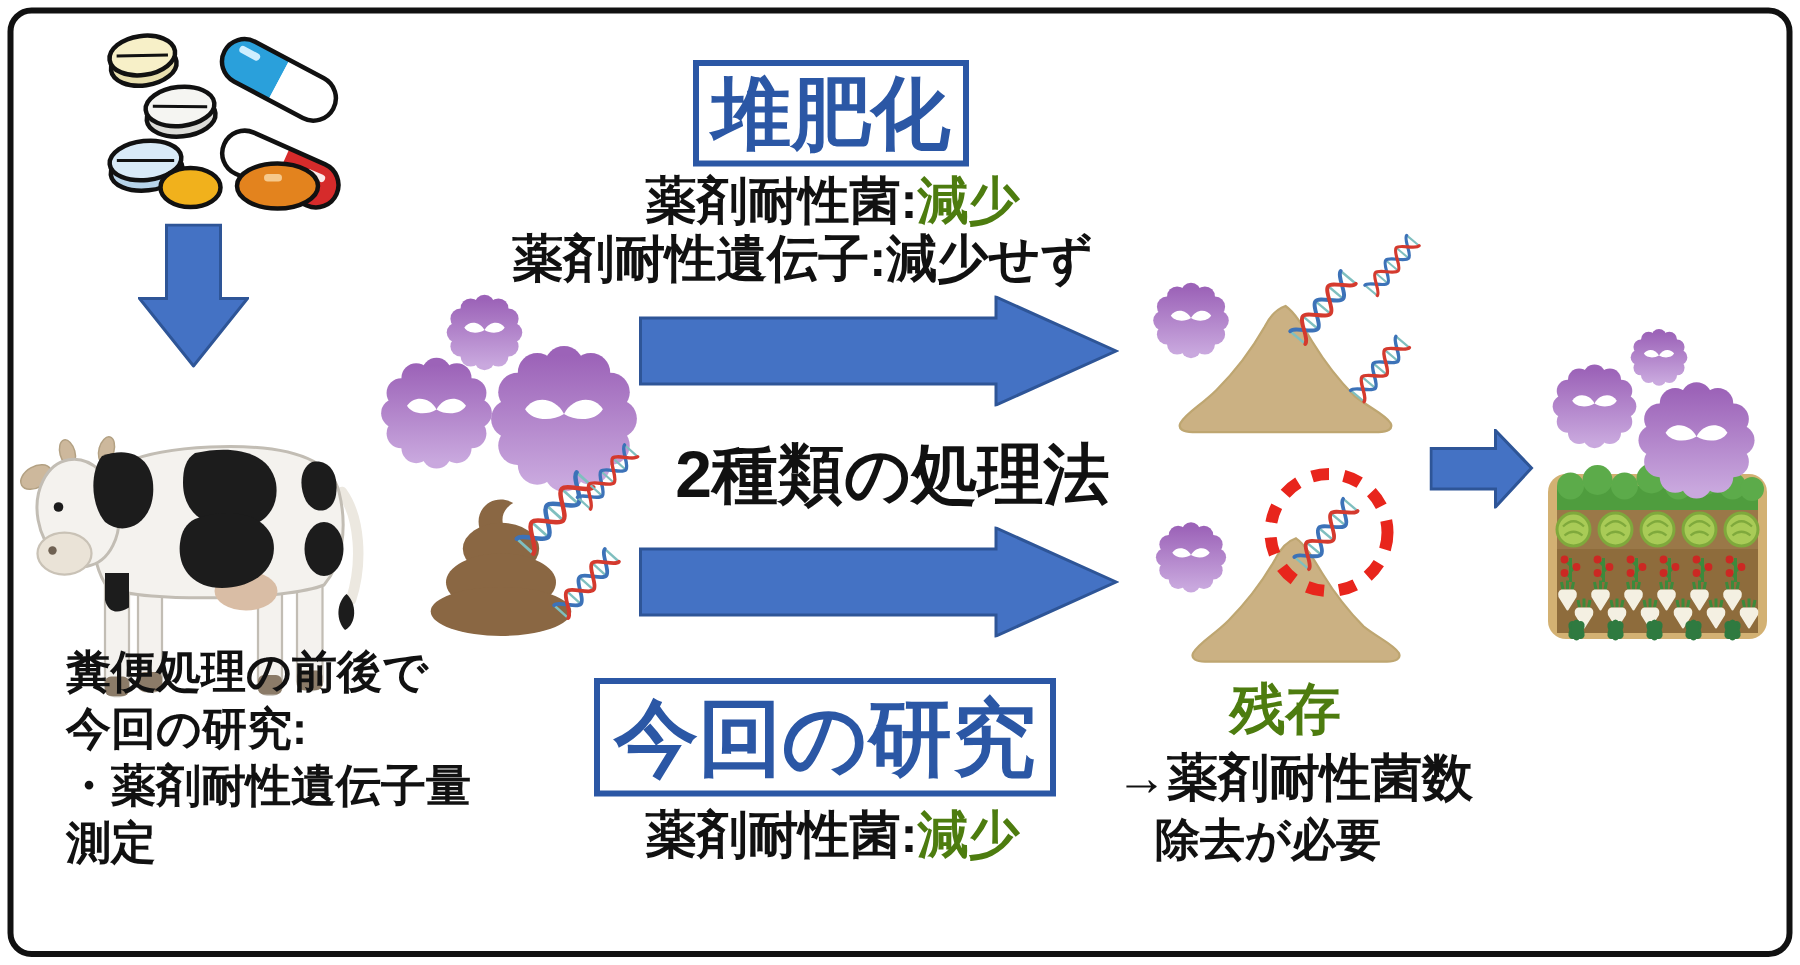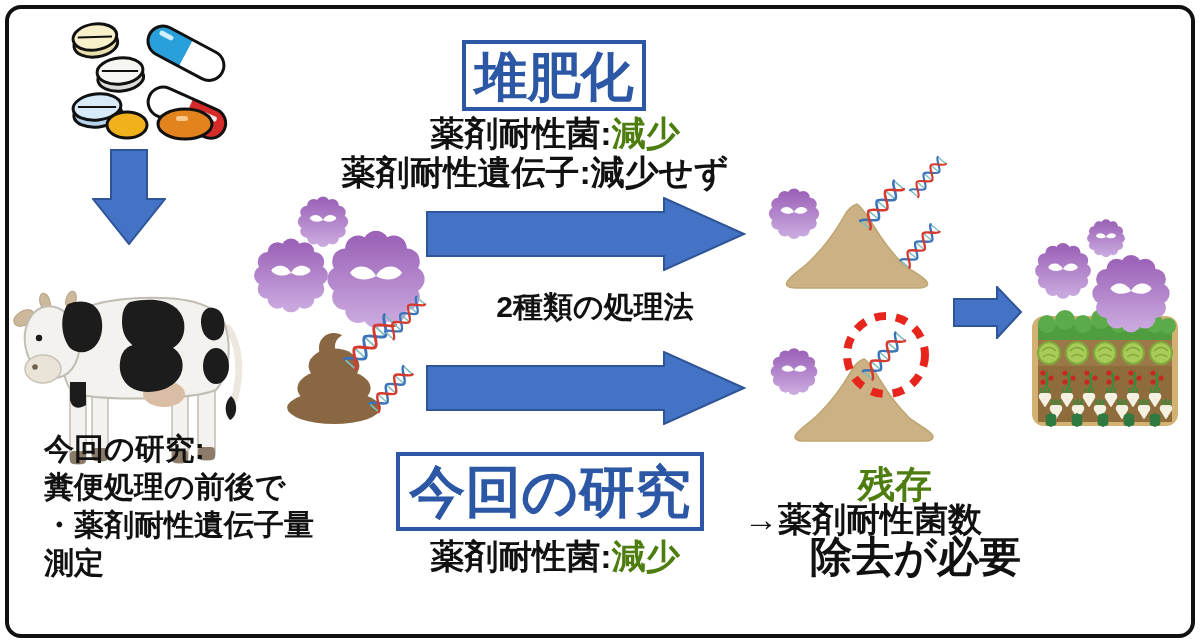--- a/index.html
+++ b/index.html
@@ -26,40 +26,40 @@
   #dna-1{left:356px;top:309px;width:28px;height:66px;transform:rotate(42deg);}
   #dna-2{left:394px;top:292px;width:22px;height:52px;transform:rotate(42deg);}
   #dna-3{left:380px;top:361px;width:22px;height:56px;transform:rotate(42deg);}
 
   
   #compost-box{left:462px;top:40px;width:184px;height:71px;border:4px solid #2B57A5;
     font-size:53px;line-height:66px;font-weight:700;color:#2B57A5;text-align:center;box-sizing:border-box;}
   #compost-line-1{left:355px;top:111px;width:400px;font-size:34px;font-weight:700;}
   #compost-line-2{left:320px;top:150px;width:430px;font-size:34px;font-weight:700;}
   #arrow-top{left:426px;top:197px;width:320px;height:74px;}
-  #center-label{left:445px;top:287px;width:300px;font-size:30px;}
+  #center-label{left:445px;top:287px;width:300px;font-size:44px;}
   #arrow-bottom{left:426px;top:351px;width:320px;height:74px;}
   #anaerobic-box{left:396px;top:452px;width:308px;height:79px;border:4px solid #2B57A5;
     font-size:56px;line-height:72px;font-weight:700;color:#2B57A5;text-align:center;box-sizing:border-box;}
   #anaerobic-line-1{left:355px;top:534px;width:400px;font-size:34px;font-weight:700;}
   #anaerobic-line-2{left:334px;top:570px;width:440px;font-size:34px;font-weight:700;}
 
   
   #pile-top{left:780px;top:198px;width:154px;height:92px;}
   #microbe-4{left:766px;top:184px;width:56px;height:56px;}
   #dna-4{left:870px;top:176px;width:24px;height:58px;transform:rotate(40deg);}
   #dna-5{left:918px;top:153px;width:20px;height:48px;transform:rotate(40deg);}
   #dna-6{left:910px;top:220px;width:20px;height:52px;transform:rotate(40deg);}
   #pile-bottom{left:788px;top:353px;width:152px;height:90px;}
   #microbe-5{left:768px;top:344px;width:52px;height:52px;}
   #dotted-circle{left:840px;top:309px;width:92px;height:92px;}
   #dna-7{left:874px;top:328px;width:20px;height:56px;transform:rotate(40deg);}
-  #remaining-label{left:782px;top:460px;width:150px;font-size:37px;font-weight:700;text-align:right;}
+  #remaining-label{left:782px;top:448px;width:150px;font-size:37px;font-weight:700;}
   #note-1{left:744px;top:499px;width:260px;font-size:34px;line-height:41px;}
-  #note-2{left:780px;top:540px;width:260px;font-size:42px;line-height:41px;padding-left:30px;box-sizing:border-box;font-family:Liberation Mono, monospace;}
+  #note-2{left:740px;top:540px;width:260px;font-size:30px;line-height:41px;padding-left:30px;box-sizing:border-box;}
 
   
   #arrow-small{left:953px;top:286px;width:70px;height:53px;}
   #field{left:1028px;top:288px;width:154px;height:142px;}
   #microbe-6{left:1032px;top:238px;width:62px;height:62px;}
   #microbe-7{left:1085px;top:216px;width:42px;height:42px;}
   #microbe-8{left:1088px;top:248px;width:86px;height:86px;}
 </style>
 </head>
 <body>
@@ -178,22 +178,22 @@
       <path d="M56,54 C78,46 92,58 90,80 C88,100 70,108 58,98 C48,86 48,64 56,54 Z"></path>
       <path d="M118,52 C145,46 168,52 172,72 C175,92 160,104 140,102 C120,100 110,88 110,72 C110,62 112,56 118,52 Z"></path>
       <path d="M118,96 C140,88 165,92 170,110 C174,128 158,142 136,142 C116,142 106,128 108,112 C109,104 112,99 118,96 Z"></path>
       <path d="M196,58 C208,56 214,66 212,80 C210,92 198,94 192,84 C187,74 188,62 196,58 Z"></path>
       <ellipse cx="204" cy="116" rx="13" ry="18"></ellipse>
       <path d="M58,132 L74,132 L74,155 C66,160 60,158 58,150 Z"></path>
     </g>
   </svg>
 
   <div id="study-note" class="abs jp">
+    <div>糞便処理の前後で</div>
     <div>今回の研究:</div>
-    <div>糞便処理の前後で</div>
     <div>・薬剤耐性遺伝子量</div>
     <div>測定</div>
   </div>
 
   <svg id="microbe-1" class="abs" viewBox="0 0 100 100">
       <use href="#sym-microbe"></use>
     </svg>
   <svg id="microbe-2" class="abs" viewBox="0 0 100 100">
       <use href="#sym-microbe"></use>
     </svg>

